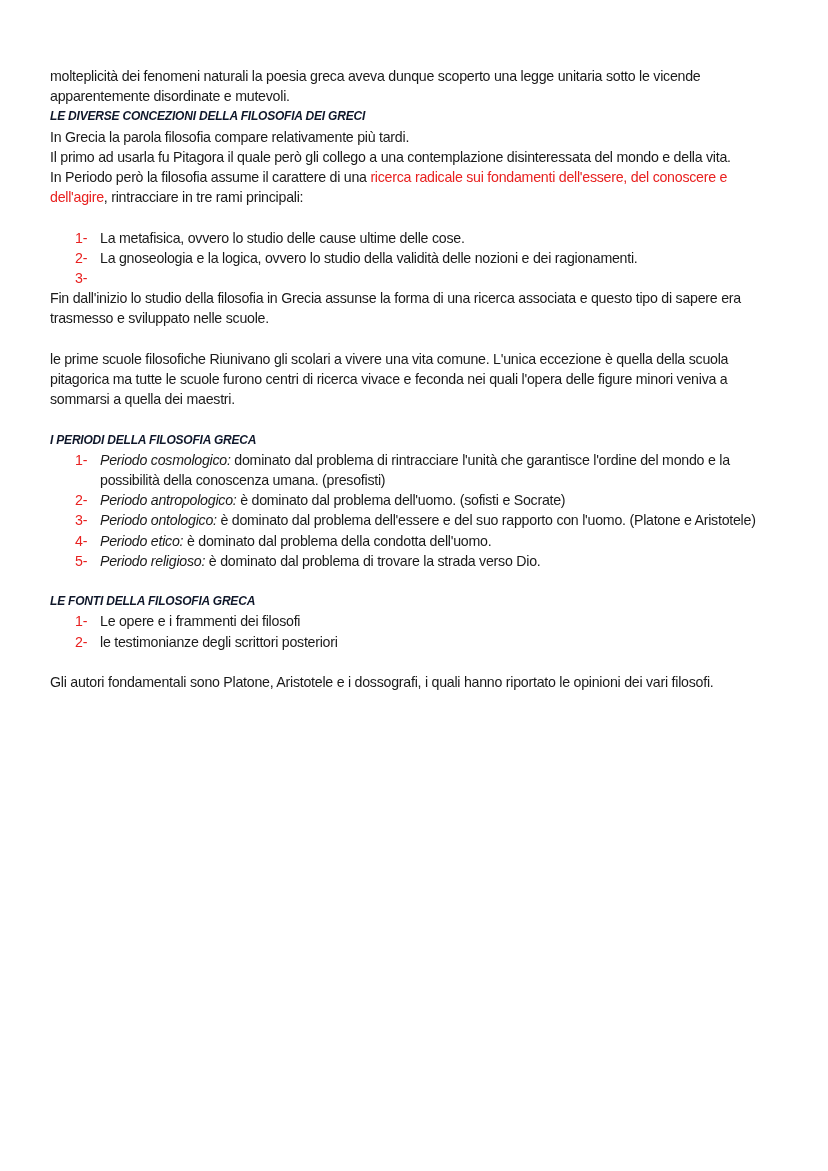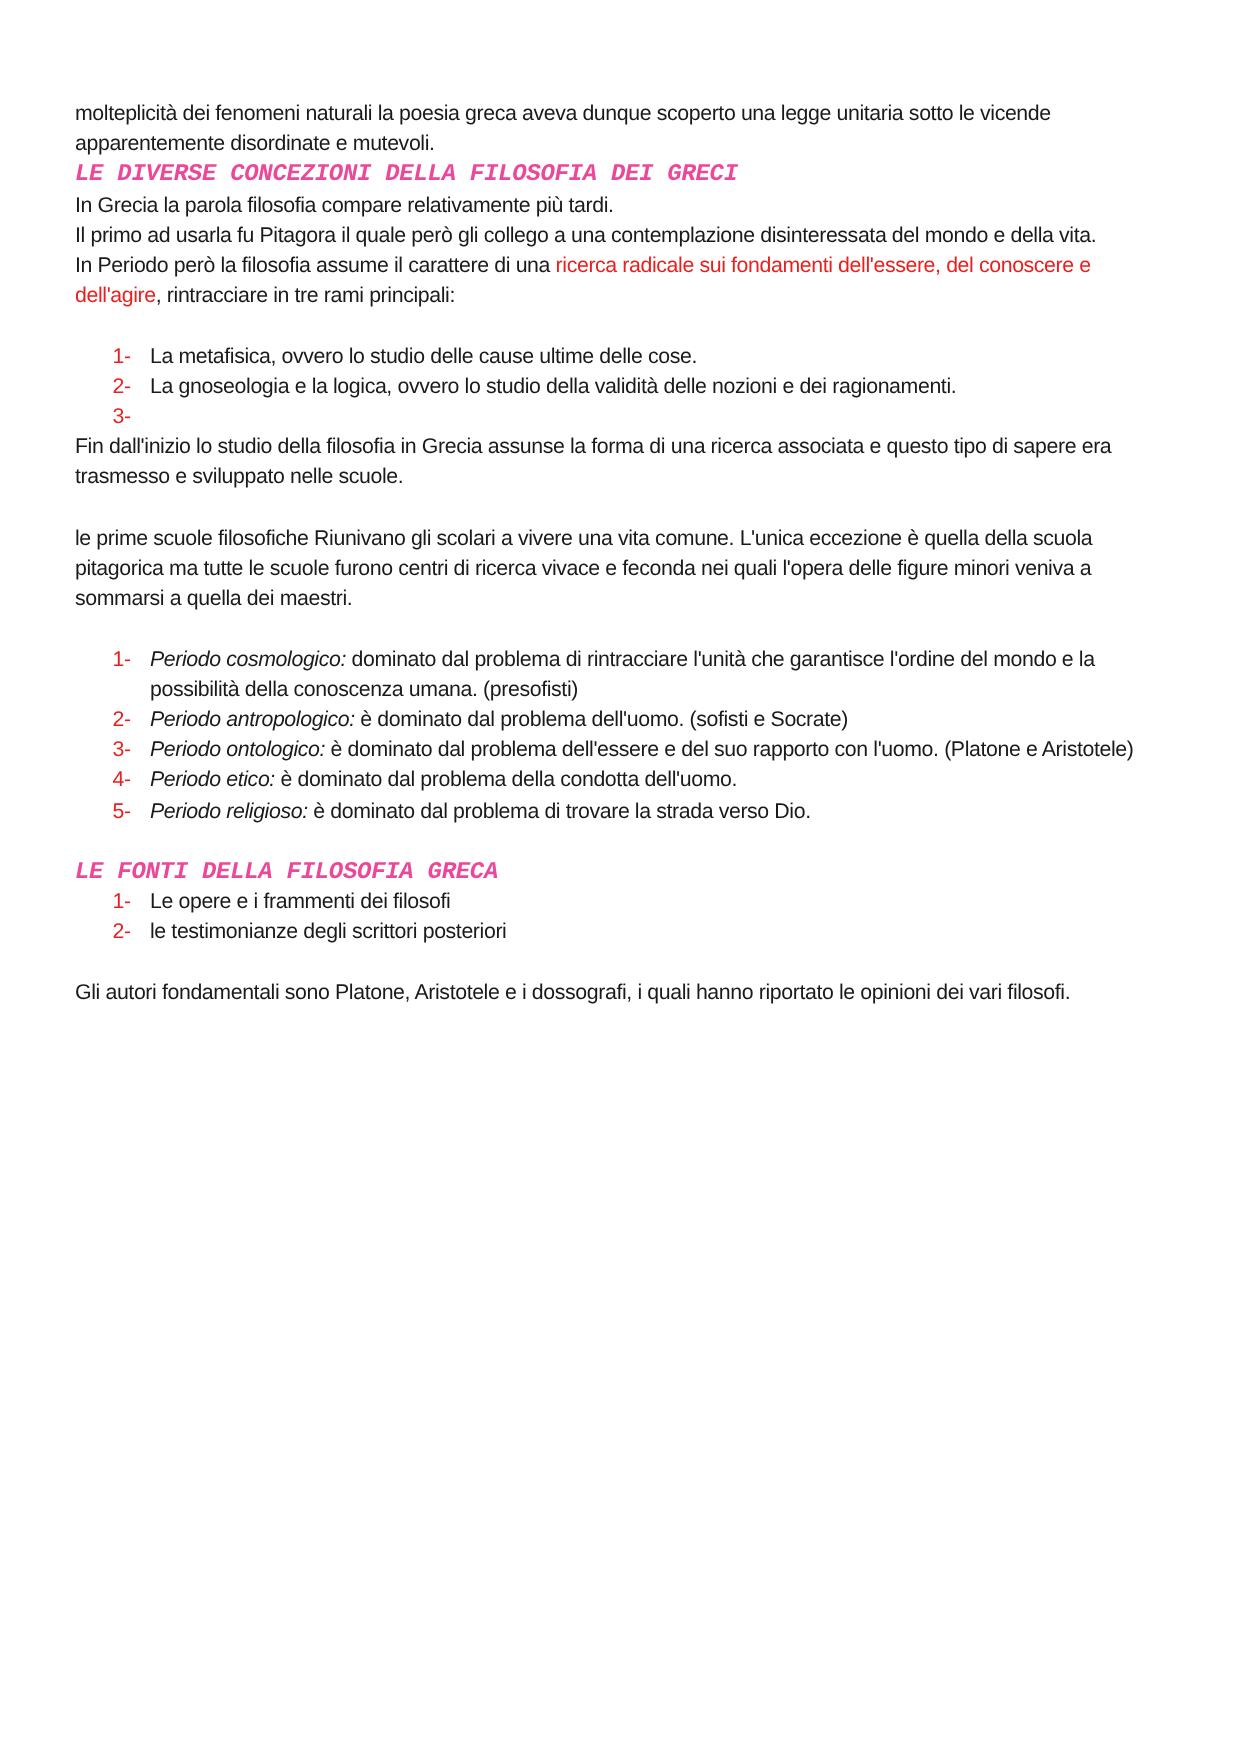--- a/index.html
+++ b/index.html
@@ -2,22 +2,22 @@
 <html><head>
 <meta charset="utf-8">
 <style>
   html, body { margin:0; padding:0; background:#ffffff; }
   body { width:828px; height:1171px; position:relative; overflow:hidden; }
   .page { position:absolute; left:50px; top:66px; width:720px;
     font-family:"Liberation Sans", sans-serif; font-size:14.2px; color:#1a1a1a;
     line-height:20.2px; letter-spacing:-0.25px; }
   .p { margin:0; }
   .gap { height:20.2px; }
-  .h { margin:0; font-family:Liberation Mono, monospace; font-weight:bold; font-style:italic;
-    color:#ec4899; font-size:16px; letter-spacing:-0.2px; line-height:20.2px; }
+  .h { margin:0; font-family:Liberation Sans, sans-serif; font-weight:bold; font-style:italic;
+    color:#0f172a; font-size:12px; letter-spacing:-0.2px; line-height:20.2px; }
   .red { color:#e8201f; }
   ol.lst { list-style:none; margin:0; padding:0 0 0 25px; }
   ol.lst li { position:relative; padding-left:25px; }
   ol.lst li .num { position:absolute; left:0; top:0; color:#e8201f; }
   .it { font-style:italic; }
 </style>
 </head>
 <body>
 
 <div class="page">
@@ -34,20 +34,21 @@
     <li><span class="num">2-</span><span>La gnoseologia e la logica, ovvero lo studio della validità delle nozioni e dei ragionamenti.</span></li>
     <li><span class="num">3-</span></li>
   </ol>
   <div class="gap"></div>
 
   <p class="p">Fin dall'inizio lo studio della filosofia in Grecia assunse la forma di una ricerca associata e questo tipo di sapere era trasmesso e sviluppato nelle scuole.</p>
   <div class="gap"></div>
   <p class="p">le prime scuole filosofiche Riunivano gli scolari a vivere una vita comune. L'unica eccezione è quella della scuola pitagorica ma tutte le scuole furono centri di ricerca vivace e feconda nei quali l'opera delle figure minori veniva a sommarsi a quella dei maestri.</p>
   <div class="gap"></div>
 
+  <h2 class="h">I PERIODI DELLA FILOSOFIA GRECA</h2>
   <ol class="lst">
     <li><span class="num">1-</span><span class="it">Periodo cosmologico:</span><span> dominato dal problema di rintracciare l'unità che garantisce l'ordine del mondo e la possibilità della conoscenza umana. (presofisti)</span></li>
     <li><span class="num">2-</span><span class="it">Periodo antropologico:</span><span> è dominato dal problema dell'uomo. (sofisti e Socrate)</span></li>
     <li><span class="num">3-</span><span class="it">Periodo ontologico:</span><span> è dominato dal problema dell'essere e del suo rapporto con l'uomo. (Platone e Aristotele)</span></li>
     <li><span class="num">4-</span><span class="it">Periodo etico:</span><span> è dominato dal problema della condotta dell'uomo.</span></li>
     <li><span class="num">5-</span><span class="it">Periodo religioso:</span><span> è dominato dal problema di trovare la strada verso Dio.</span></li>
   </ol>
   <div class="gap"></div>
 
   <h2 class="h">LE FONTI DELLA FILOSOFIA GRECA</h2>

